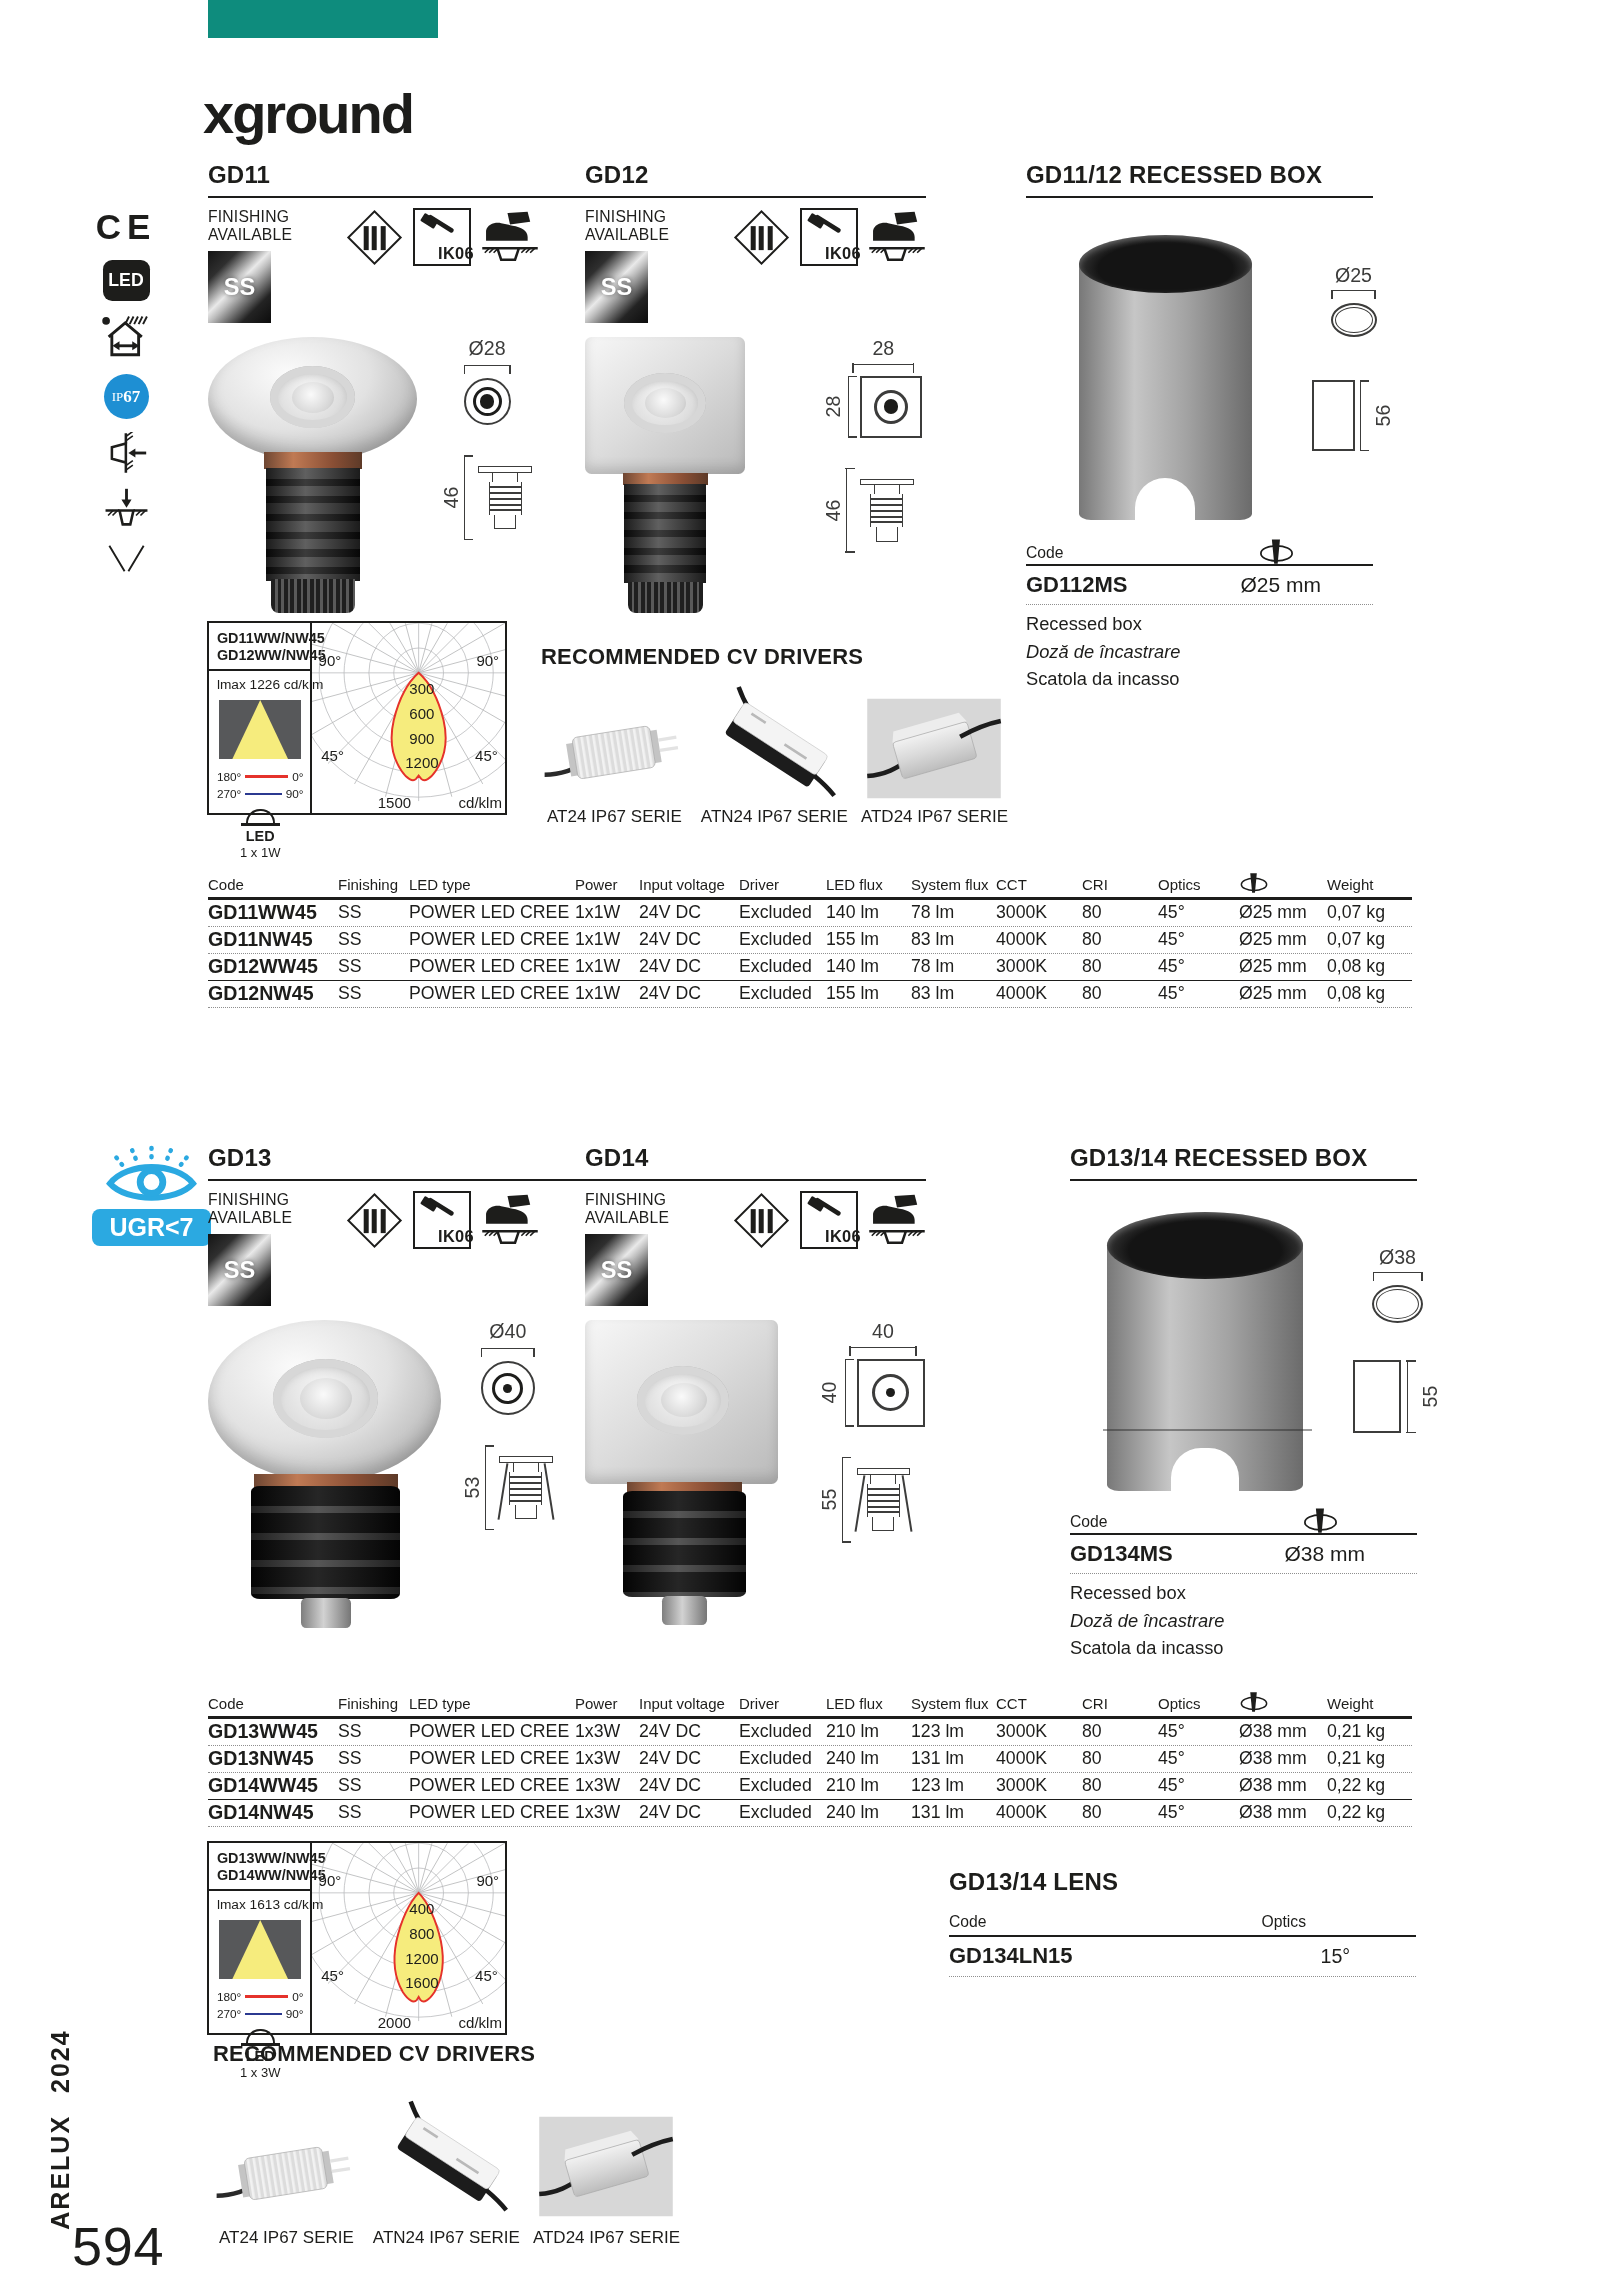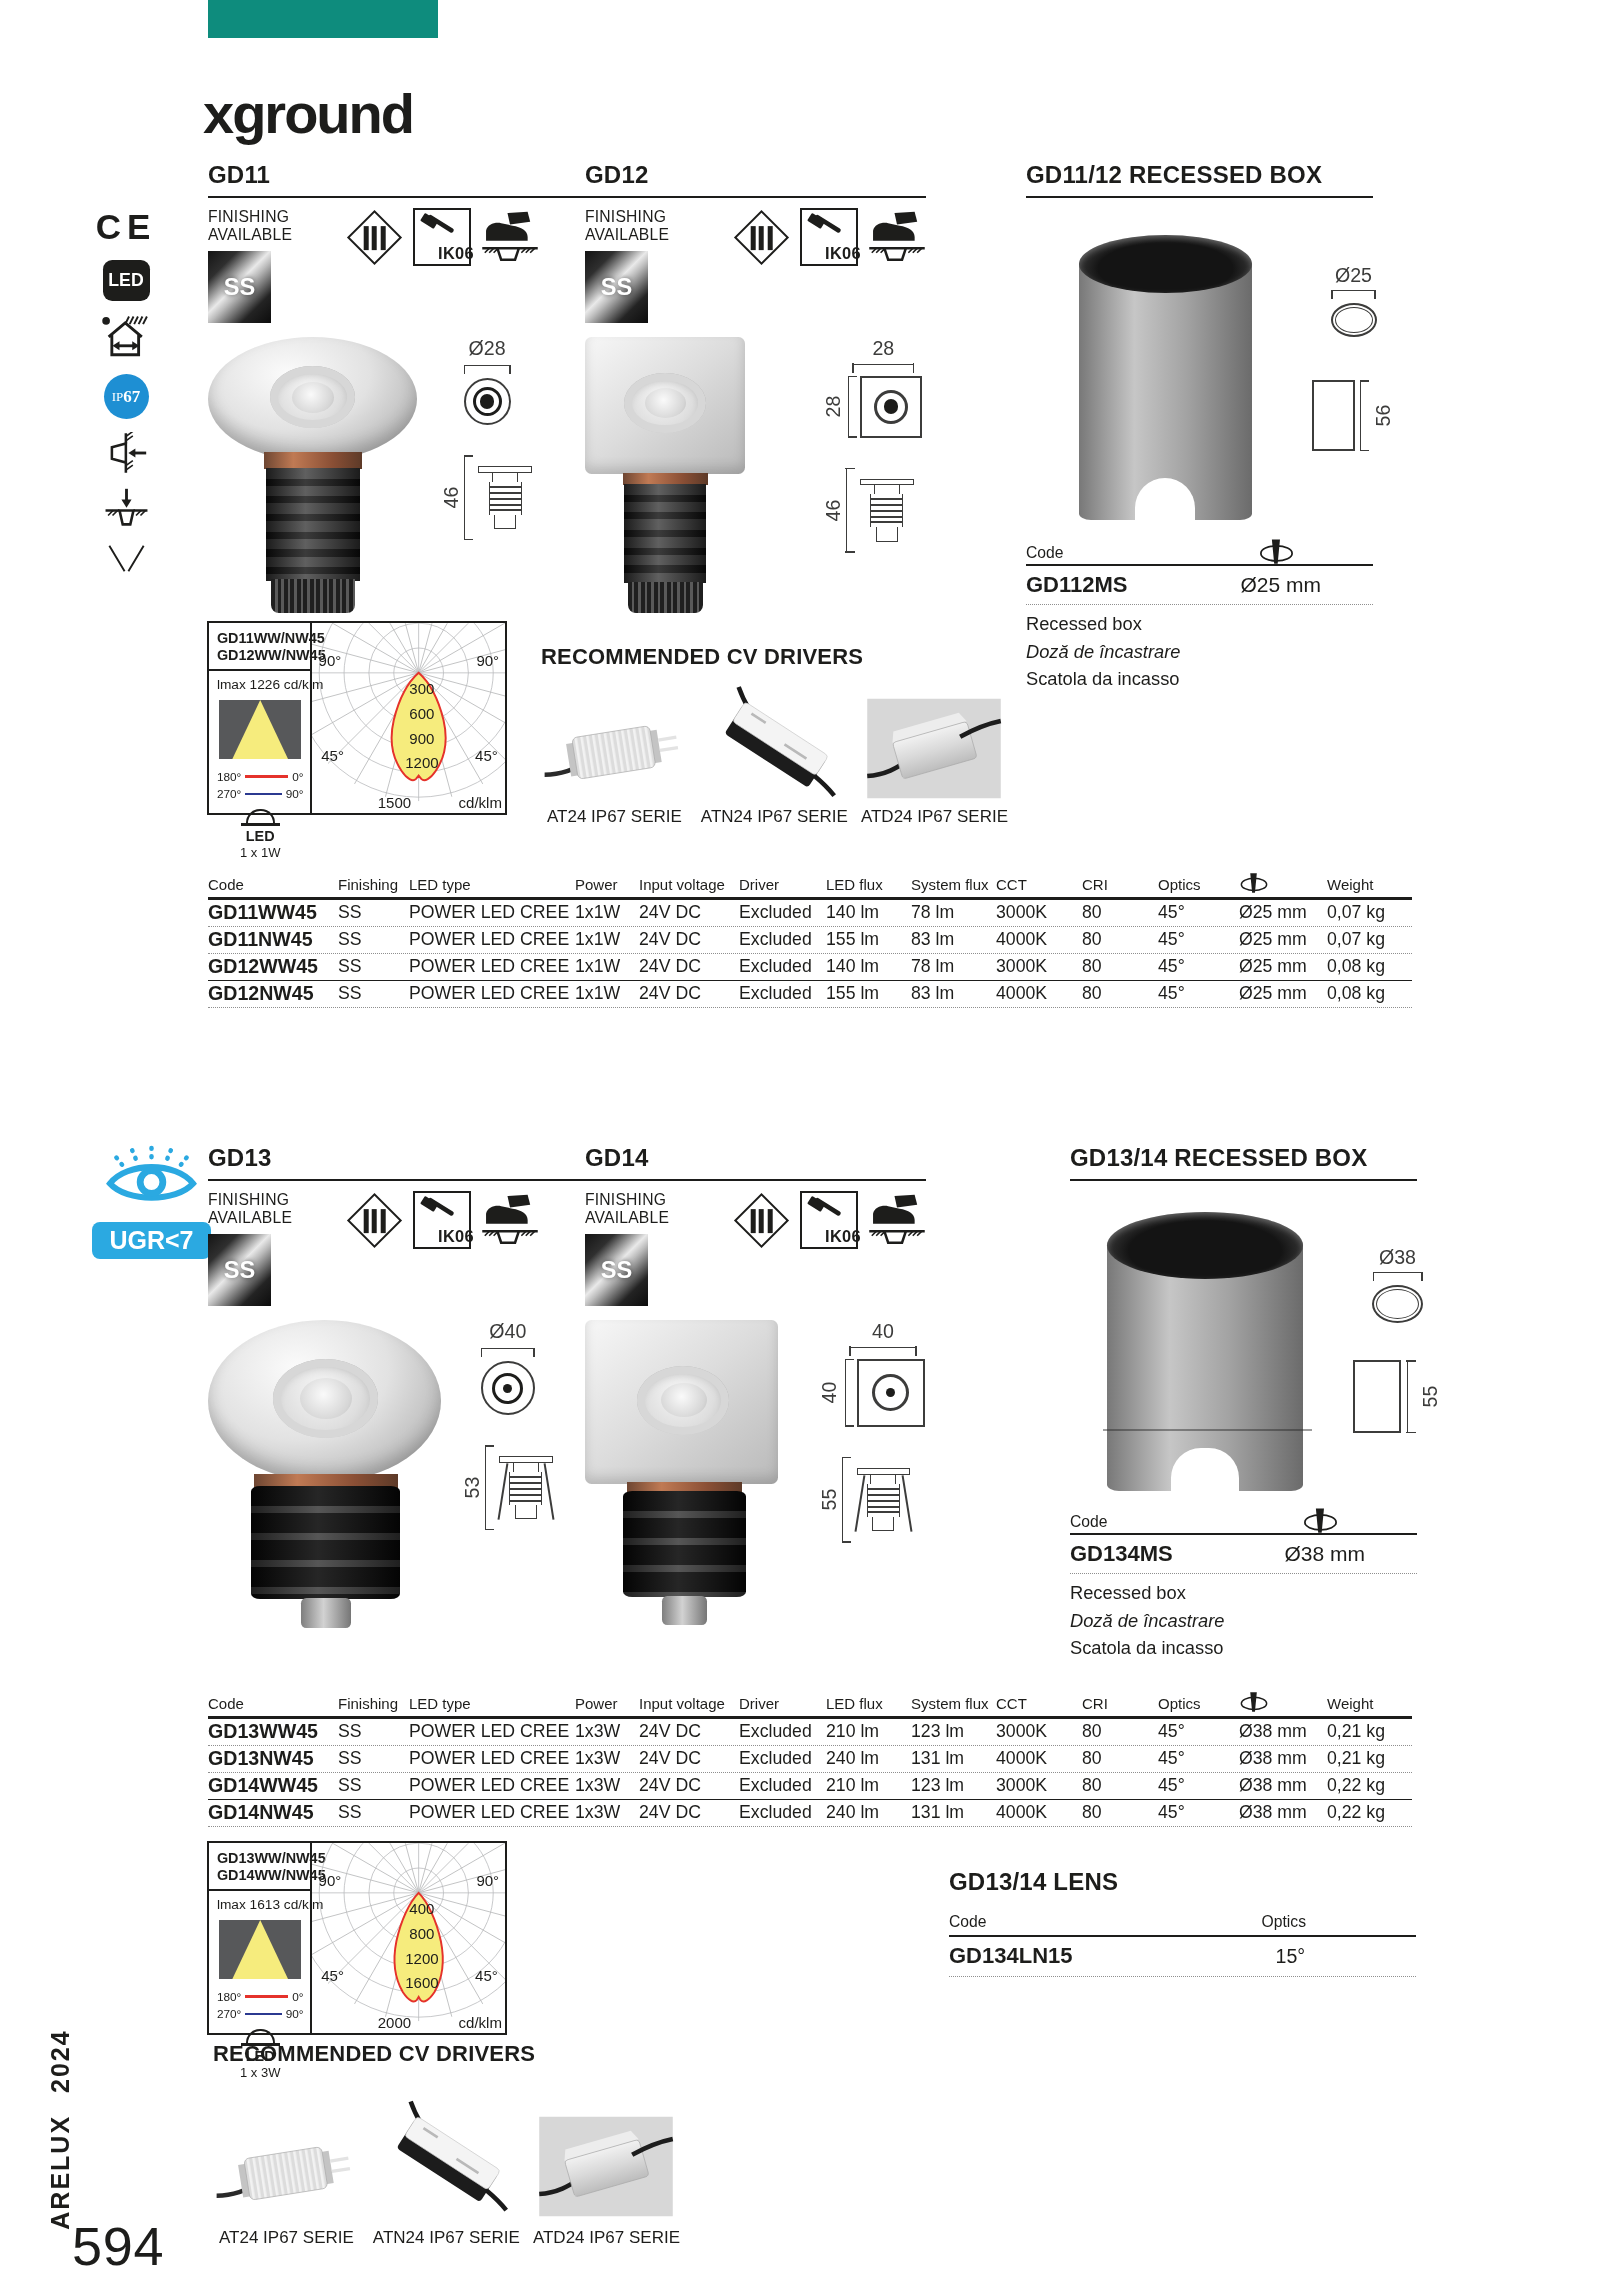--- a/index.html
+++ b/index.html
@@ -22,21 +22,21 @@
   .side-icons { width:72px; display:flex; flex-direction:column; align-items:center; gap:13px; }
   .ce-mark { font-size:35px; font-weight:700; letter-spacing:5.9px; }
   .led-badge { width:47px; height:41px; background:#1d1d1b; border-radius:9.2px; color:#fff;
     display:flex; align-items:center; justify-content:center; font-weight:700; font-size:17.7px; }
   .ip-badge { width:45px; height:45px; border-radius:50%; background:#1E8FD3; color:#fff;
     display:flex; align-items:center; justify-content:center;font-family:Liberation Serif, serif; }
   .ip-badge span { font-size:13px; } .ip-badge b { font-size:17px; }
 
   
   .ugr { width:131px; display:flex; flex-direction:column; align-items:center; }
-  .ugr-label { margin-top:15px; width:119px; height:37px; background:#2BA9E1; border-radius:7.9px;
+  .ugr-label { margin-top:2px; width:119px; height:37px; background:#2BA9E1; border-radius:7.9px;
     color:#fff; font-weight:700; font-size:25px; display:flex; align-items:center; justify-content:center; }
 
   
   .sec-title { font-size:24px; font-weight:700; letter-spacing:0.2px; }
   .prod .rule, .rbox .rule { margin-top:6.5px; }
   .prod-head { display:flex; align-items:flex-start; margin-top:10.5px; }
   .fin-label { font-size:15.7px; letter-spacing:0.2px; }
   .ss-swatch { margin-top:6.5px; width:63px; height:72px; position:relative;
     background:linear-gradient(135deg,#141414 0%,#2f2f2f 22%,#e9e9e9 46%,#bdbdbd 54%,#232323 78%,#0c0c0c 100%); }
   .ss-swatch span { position:absolute; left:50%; top:50%; transform:translate(-50%,-50%);
@@ -169,21 +169,21 @@
   .code-row { display:flex; align-items:baseline; padding:5.2px 0 6.5px; }
   .code-row .code { font-size:22px; font-weight:700; }
   .code-row .cutout { font-size:21px; margin-left:auto; margin-right:72px; }
   .rb-desc { font-size:18.3px; line-height:27.5px; margin-top:5.2px; }
   .it { font-style:italic; }
 
   
   .lens { width:467px; }
   .lens-head { display:flex; font-size:15.7px; margin-top:17px; }
   .lens-head .opt { margin-left:275px; }
-  .lens-row { display:flex; align-items:baseline; padding:6.5px 0; }
+  .lens-row { display:flex; align-items:baseline; padding:6.5px 0;gap:45px; }
   .lens-row .code { font-size:22px; font-weight:700; }
   .lens-row .val { font-size:19.6px; margin-left:203px; }
   .lens-desc { font-size:15.7px; line-height:24px; margin-top:7.9px; }
 
   
   .arelux { width:223px; height:29px; text-align:center; transform:rotate(-90deg);
     font-size:25px; font-weight:700; letter-spacing:2px; word-spacing:13px; white-space:nowrap; }
   .pagenum { font-size:54px; letter-spacing:0.7px; }
 </style>
 </head>

